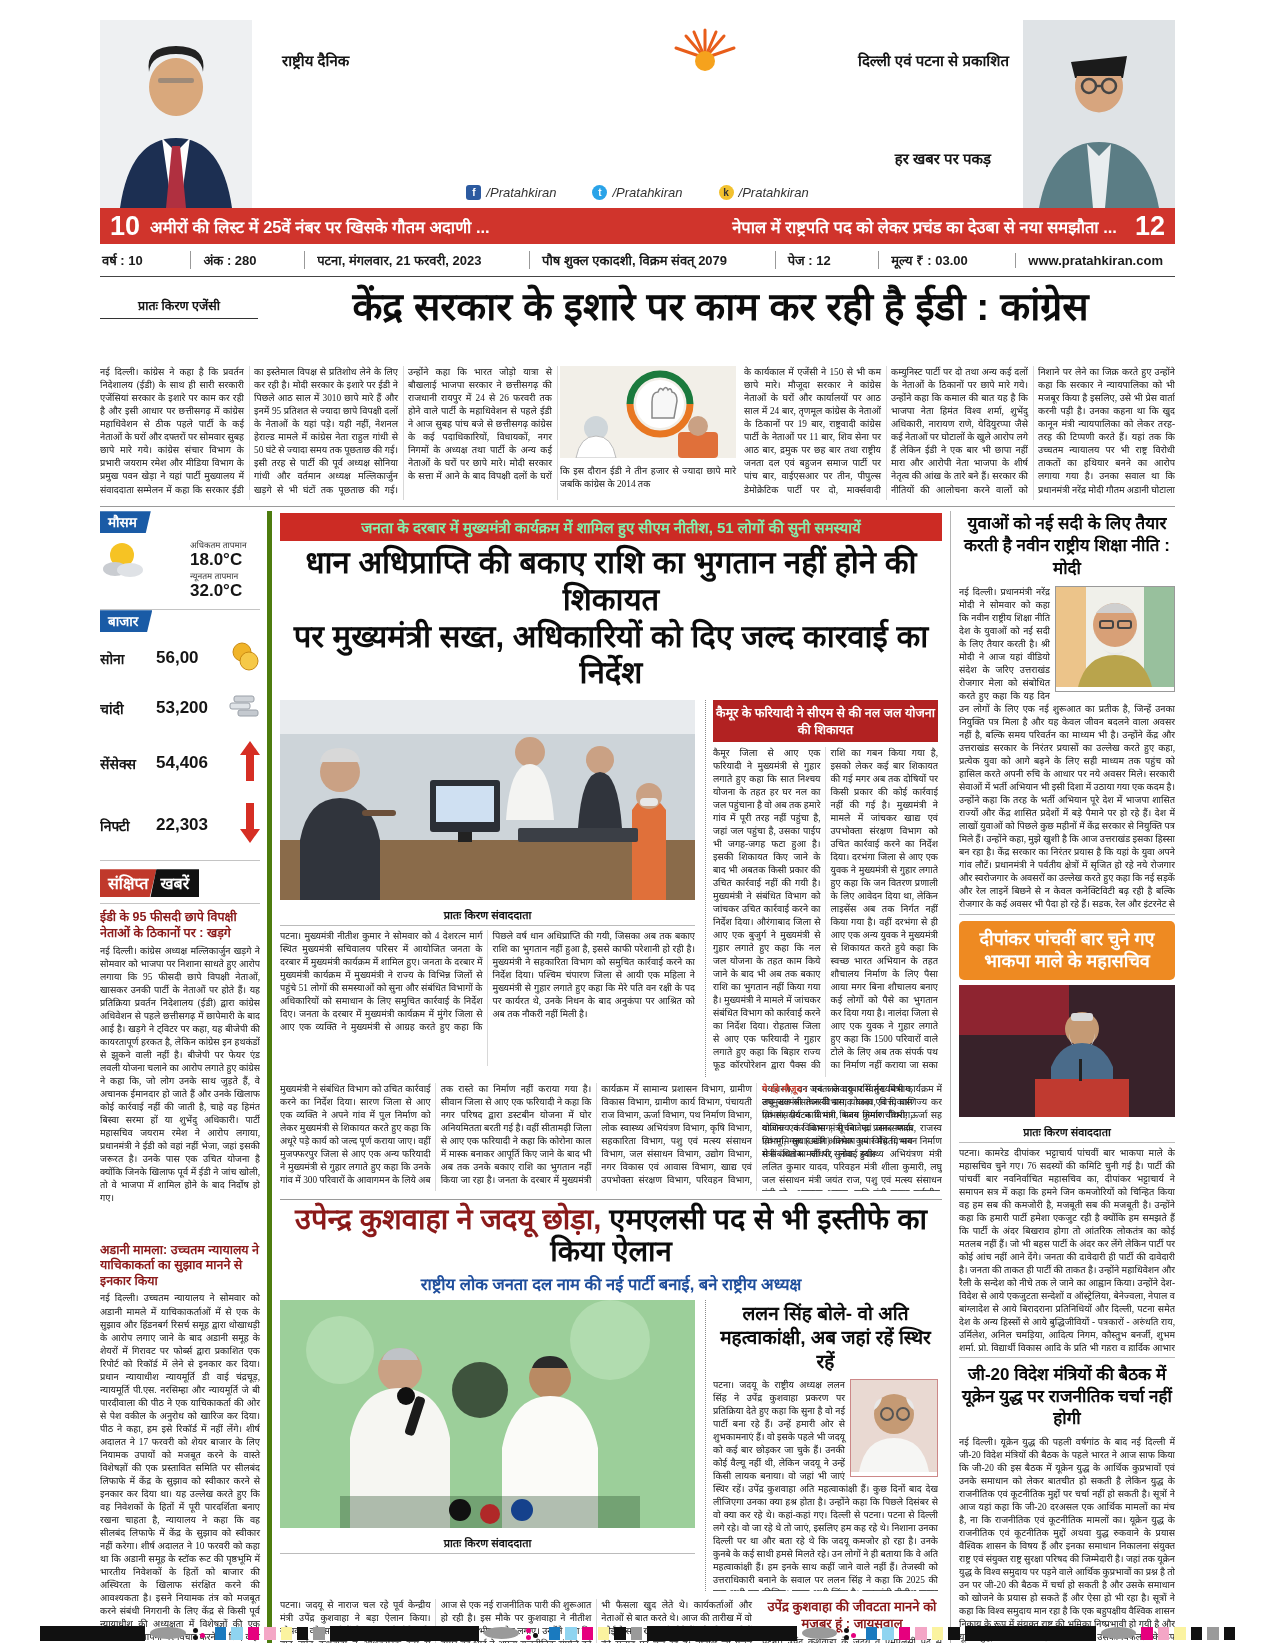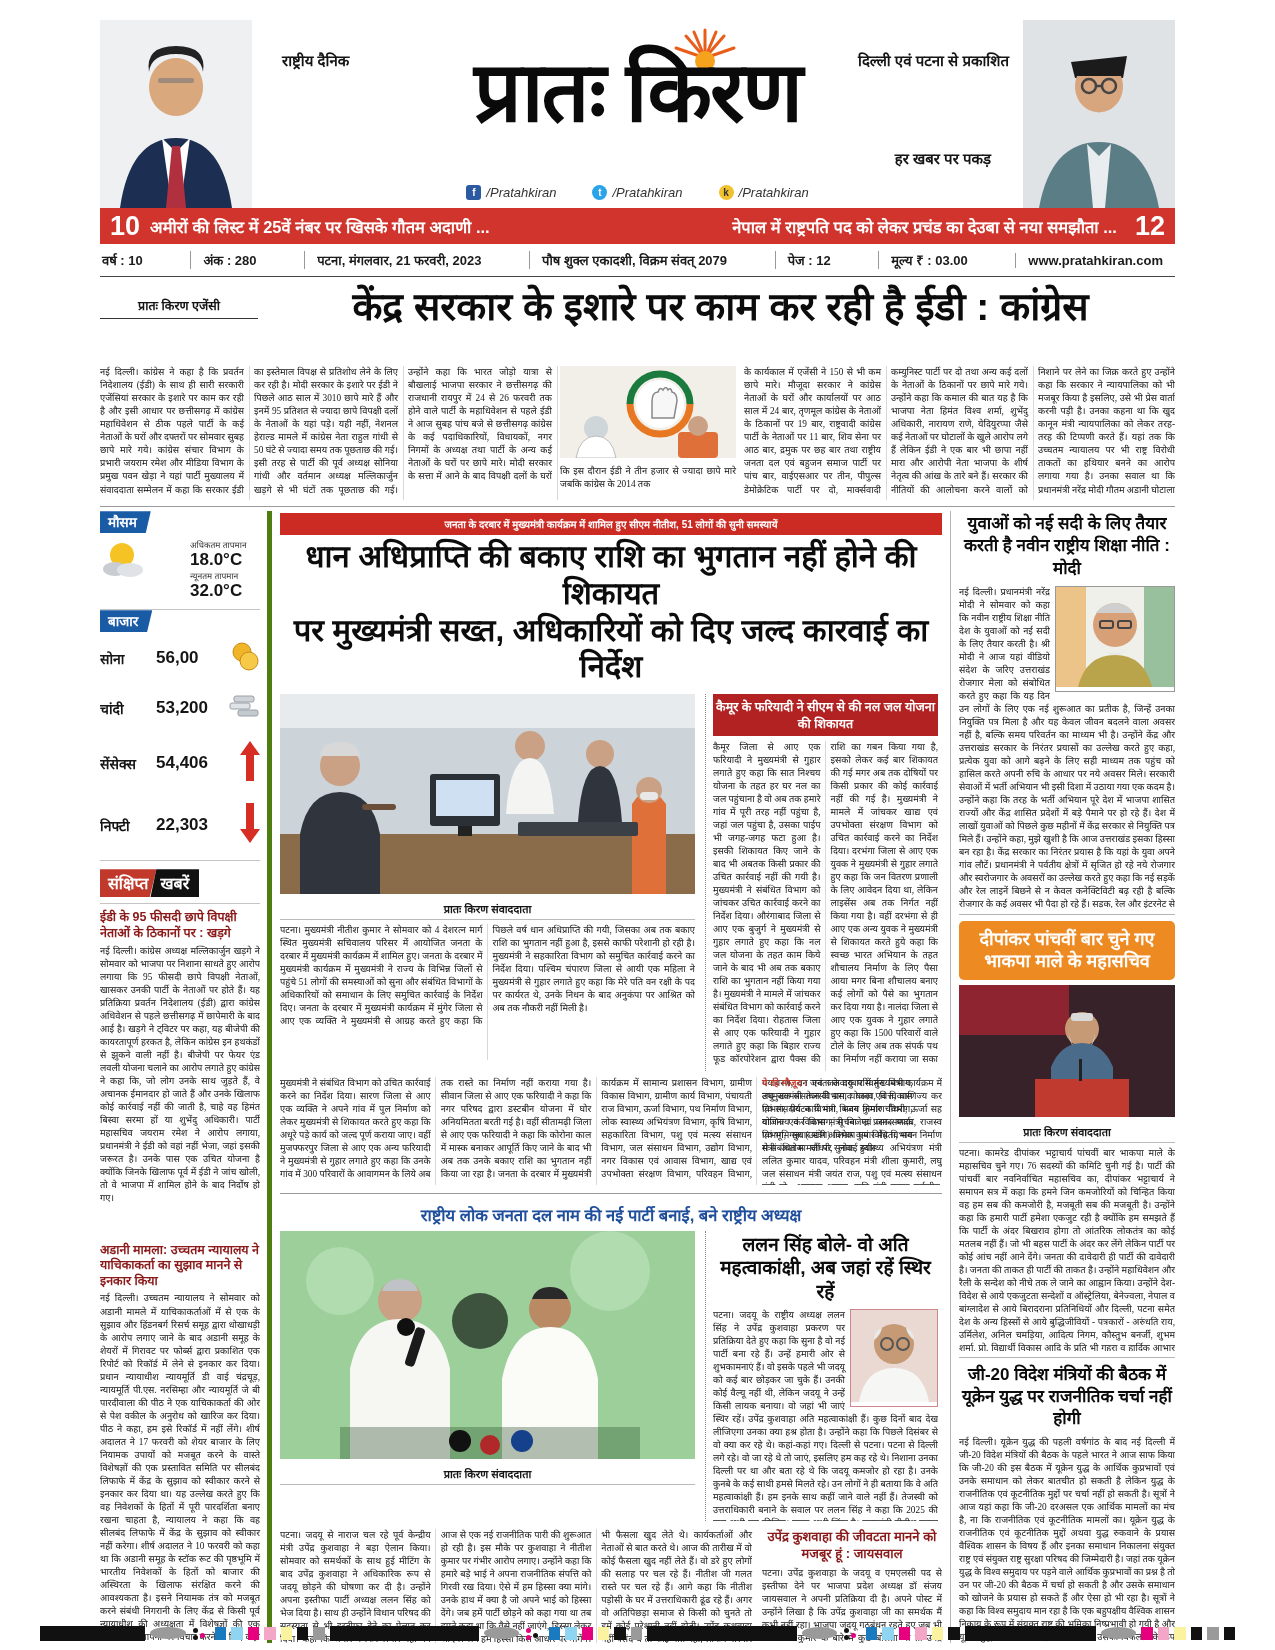--- a/index.html
+++ b/index.html
@@ -90,22 +90,22 @@
   .tab-red{display:inline-block;background:#c0392b;color:#fff;font-family:"Liberation Sans",sans-serif;
            font-weight:800;font-size:16px;padding:3px 8px;clip-path:polygon(0 0,100% 0,88% 100%,0 100%);}
   .tab-black{display:inline-block;background:#111;color:#fff;font-family:"Liberation Sans",sans-serif;
              font-weight:800;font-size:16px;padding:3px 10px;margin-left:-6px;
              clip-path:polygon(12% 0,100% 0,100% 100%,0 100%);}
   .brief-hl{font-family:"Liberation Sans",sans-serif;font-weight:700;font-size:12.5px;color:#8b1a1a;
             line-height:1.25;margin:6px 0 3px 0;}
   .brief-hl.first{color:#8b1a1a;border-top:1px solid #c4c4c4;padding-top:6px;}
 
   
-  .cm-kicker{background:#cc2b24;color:#ffffff;text-align:center;font-family:"Liberation Sans",sans-serif;
-             font-weight:700;font-size:10px;padding:4px 2px;margin-top:2px;}
+  .cm-kicker{background:#cc2b24;color:#86efac;text-align:center;font-family:"Liberation Sans",sans-serif;
+             font-weight:700;font-size:15px;padding:4px 2px;margin-top:2px;}
   .cm-headline{font-size:31px;text-align:center;line-height:1.18;margin-top:4px;}
   .cm-main-row{display:flex;gap:10px;margin-top:8px;}
   .cm-left{width:415px;}
   .cm-body-left{height:136px;overflow:hidden;margin-top:4px;}
   .kaimur-box{width:225px;border-left:1px dotted #888;padding-left:7px;}
   .kaimur-head{background:#b22222;color:#fff;font-family:"Liberation Sans",sans-serif;font-weight:700;
                font-size:12.5px;text-align:center;padding:4px 3px;}
   .kaimur-body{height:330px;overflow:hidden;margin-top:5px;}
   .cm-bottom{display:flex;gap:10px;margin-top:6px;height:108px;overflow:hidden;}
   .cm-bottom .flow{width:472px;}
@@ -176,21 +176,20 @@
                 <line x1="37" y1="30" x2="18" y2="8"></line>
               <line x1="37" y1="30" x2="56" y2="8"></line>
                 <line x1="37" y1="30" x2="8" y2="20"></line>
               <line x1="37" y1="30" x2="66" y2="20"></line>
                 <line x1="37" y1="30" x2="26" y2="4"></line>
               <line x1="37" y1="30" x2="48" y2="4"></line>
             </g>
             <circle cx="37" cy="33" r="10" fill="#f6a21d"></circle>
           </svg>
         </span>
-        <h1 class="paper-title">प्रातः किरण</h1>
         <div class="tagline">हर खबर पर पकड़</div>
         <div class="social-row">
           <span class="social-item">
               <i class="sicon fb">f</i>
               <span>/Pratahkiran</span>
             </span>
           <span class="social-item">
               <i class="sicon tw">t</i>
               <span>/Pratahkiran</span>
             </span>
@@ -369,20 +368,23 @@
           <div class="cm-bottom">
             <div class="flow bt cols3">मुख्यमंत्री ने संबंधित विभाग को उचित कार्रवाई करने का निर्देश दिया। सारण जिला से आए एक व्यक्ति ने अपने गांव में पुल निर्माण को लेकर मुख्यमंत्री से शिकायत करते हुए कहा कि अधूरे पड़े कार्य को जल्द पूर्ण कराया जाए। वहीं मुजफ्फरपुर जिला से आए एक अन्य फरियादी ने मुख्यमंत्री से गुहार लगाते हुए कहा कि उनके गांव में 300 परिवारों के आवागमन के लिये अब तक रास्ते का निर्माण नहीं कराया गया है। सीवान जिला से आए एक फरियादी ने कहा कि नगर परिषद द्वारा डस्टबीन योजना में घोर अनियमितता बरती गई है। वहीं सीतामढ़ी जिला से आए एक फरियादी ने कहा कि कोरोना काल में मास्क बनाकर आपूर्ति किए जाने के बाद भी अब तक उनके बकाए राशि का भुगतान नहीं किया जा रहा है। जनता के दरबार में मुख्यमंत्री कार्यक्रम में सामान्य प्रशासन विभाग, ग्रामीण विकास विभाग, ग्रामीण कार्य विभाग, पंचायती राज विभाग, ऊर्जा विभाग, पथ निर्माण विभाग, लोक स्वास्थ्य अभियंत्रण विभाग, कृषि विभाग, सहकारिता विभाग, पशु एवं मत्स्य संसाधन विभाग, जल संसाधन विभाग, उद्योग विभाग, नगर विकास एवं आवास विभाग, खाद्य एवं उपभोक्ता संरक्षण विभाग, परिवहन विभाग, पर्यावरण, वन एवं जलवायु परिवर्तन विभाग, लघु जल संसाधन विभाग, योजना एवं विकास विभाग, पर्यटन विभाग, भवन निर्माण विभाग, वाणिज्य कर विभाग, सूचना एवं जन-सम्पर्क विभाग, गन्ना (उद्योग) विभाग एवं विधि विभाग से संबंधित मामलों पर सुनवाई हुयी।</div>
             <div class="fixed bt">
               <span class="present-lead">ये रहे मौजूद :</span>
               <span>जनता के दरबार में मुख्यमंत्री कार्यक्रम में उपमुख्यमंत्री तेजस्वी प्रसाद यादव, वित्त, वाणिज्य कर एवं संसदीय कार्य मंत्री विजय कुमार चौधरी, ऊर्जा सह योजना एवं विकास मंत्री बिजेन्द्र प्रसाद यादव, राजस्व एवं भूमि सुधार मंत्री आलोक कुमार मेहता, भवन निर्माण मंत्री अशोक चौधरी, लोक स्वास्थ्य अभियंत्रण मंत्री ललित कुमार यादव, परिवहन मंत्री शीला कुमारी, लघु जल संसाधन मंत्री जयंत राज, पशु एवं मत्स्य संसाधन मंत्री मो० आफाक आलम, कृषि मंत्री कुमार सर्वजीत, मुख्यमंत्री के प्रधान सचिव दीपक कुमार, मुख्य सचिव आमिर सुबहानी, पुलिस महानिदेशक आरएस भट्टी, संबंधित विभागों के अपर मुख्य सचिव / प्रधान सचिव / सचिव, मुख्यमंत्री के सचिव अनुपम कुमार, मुख्यमंत्री के विशेष कार्य पदाधिकारी गोपाल सिंह, पटना के जिलाधिकारी चंद्रशेखर सिंह तथा वरीय पुलिस अधीक्षक मानवजीत सिंह ढिल्लो उपस्थित थे।</span>
             </div>
           </div>
         </article>
 
         <article class="kw-article">
+          <div class="kw-headline hl">
+            <span class="red">उपेन्द्र कुशवाहा ने जदयू छोड़ा,</span><span> एमएलसी पद से भी इस्तीफे का किया ऐलान</span>
+          </div>
           <div class="kw-subhead">राष्ट्रीय लोक जनता दल नाम की नई पार्टी बनाई, बने राष्ट्रीय अध्यक्ष</div>
           <div class="kw-row">
             <div class="kw-left">
               <div>
                 <svg width="415" height="228" viewBox="0 0 415 228">
                   <rect width="415" height="228" fill="#9ccf9a"></rect>
                   <circle cx="60" cy="50" r="34" fill="#b7dfb4" opacity="0.8"></circle>
                   <circle cx="330" cy="40" r="40" fill="#b7dfb4" opacity="0.8"></circle>
                   <circle cx="200" cy="90" r="28" fill="#aeda ab" opacity="0.6"></circle>
                   <circle cx="120" cy="70" r="22" fill="#caa184"></circle>

